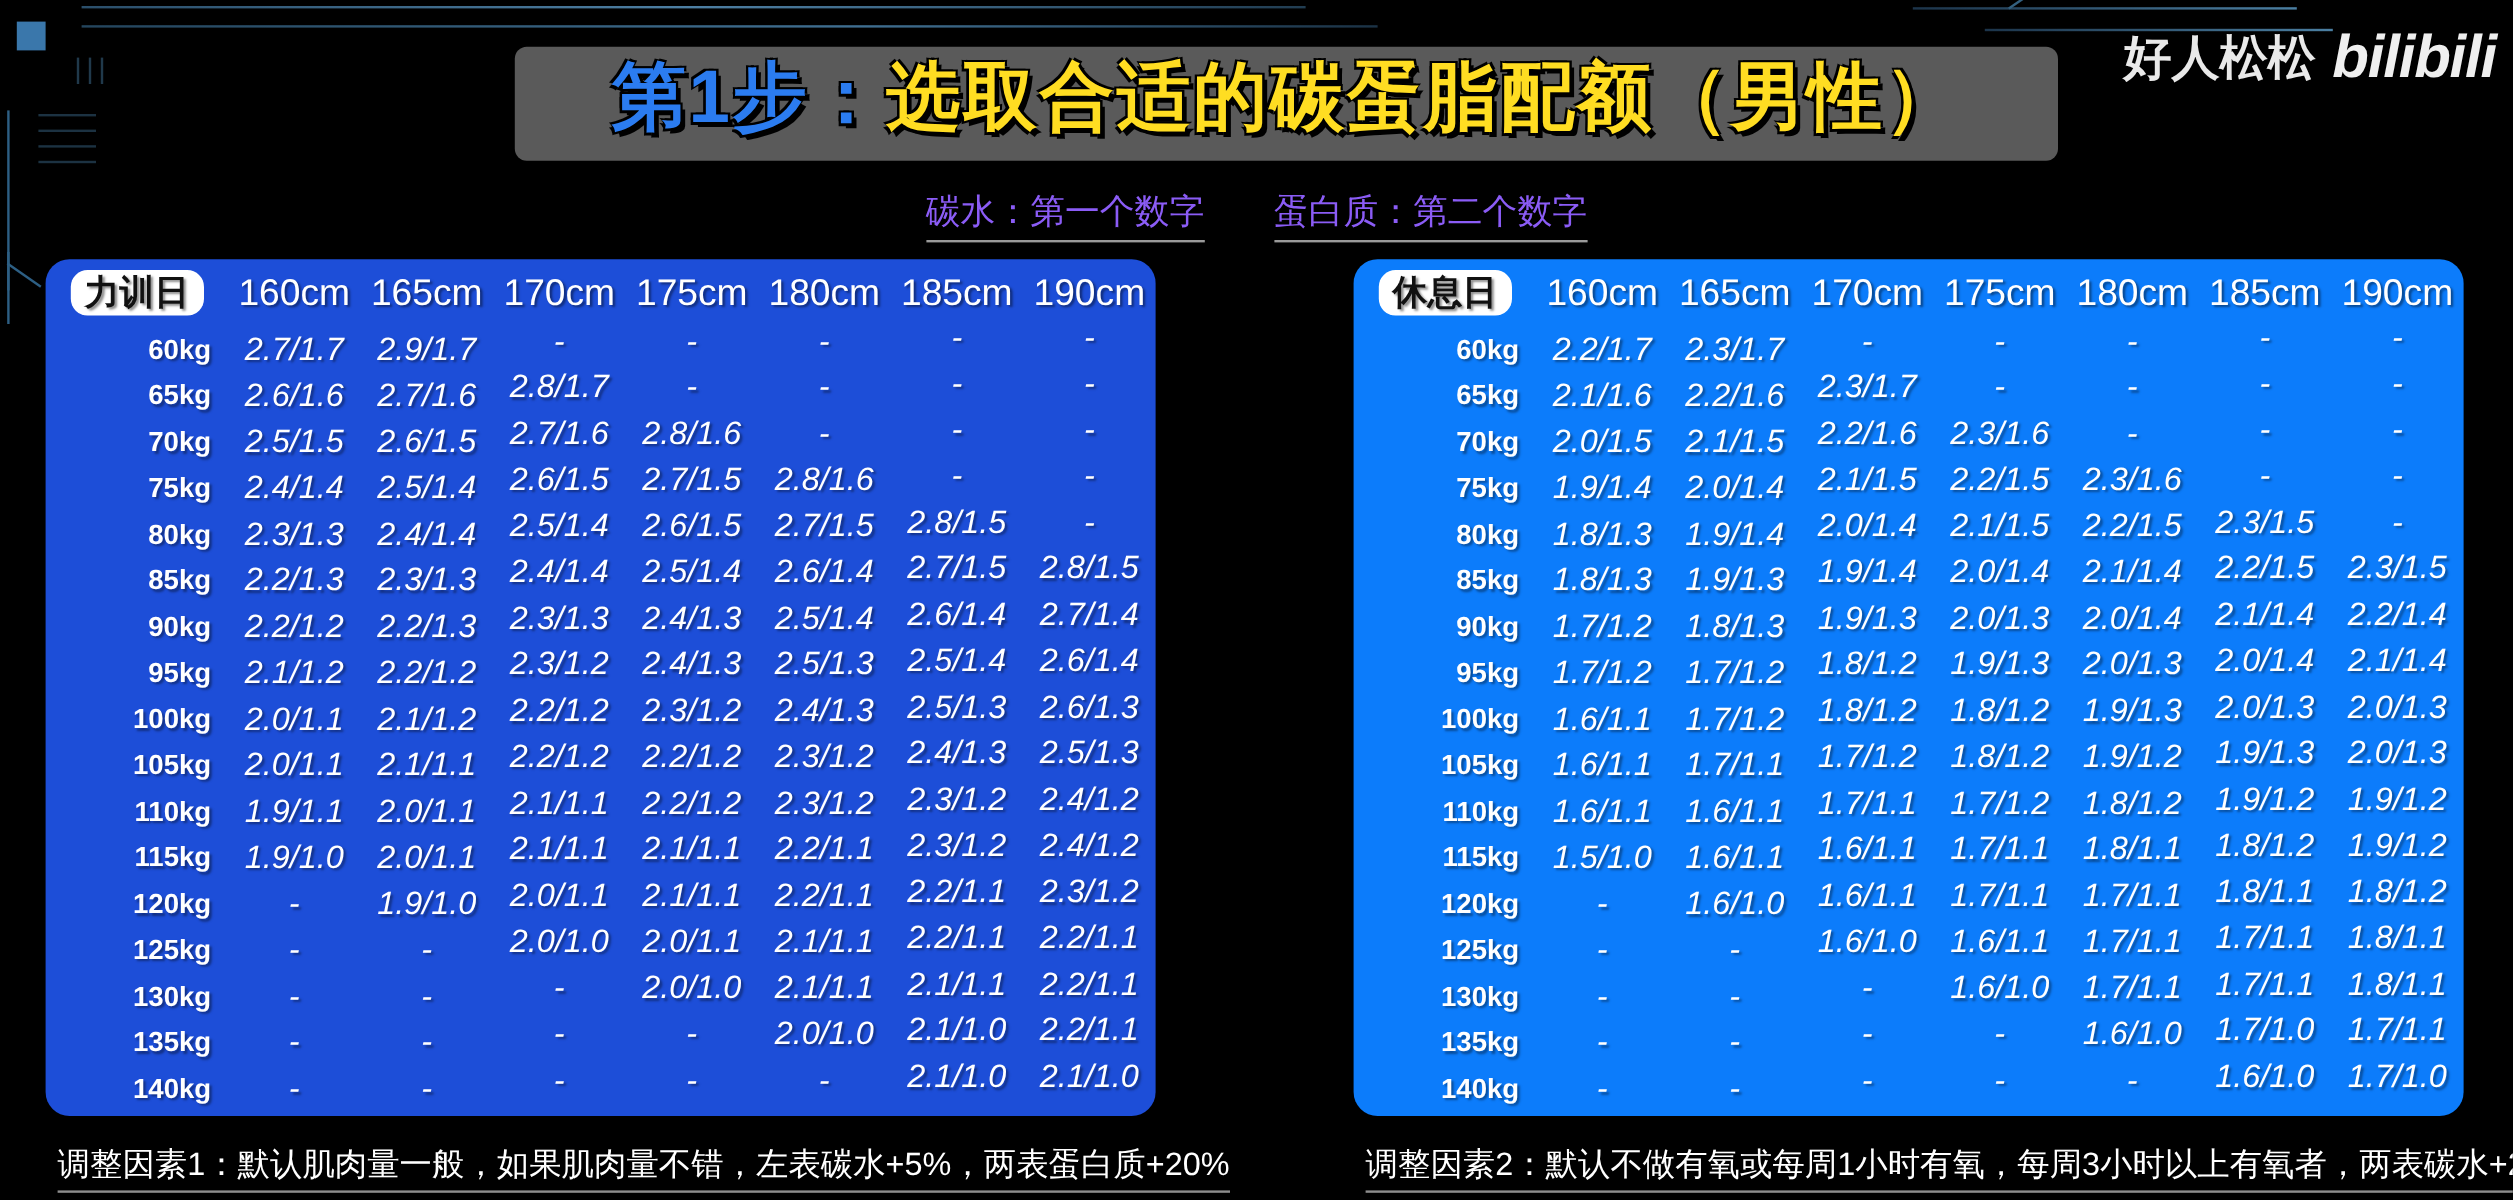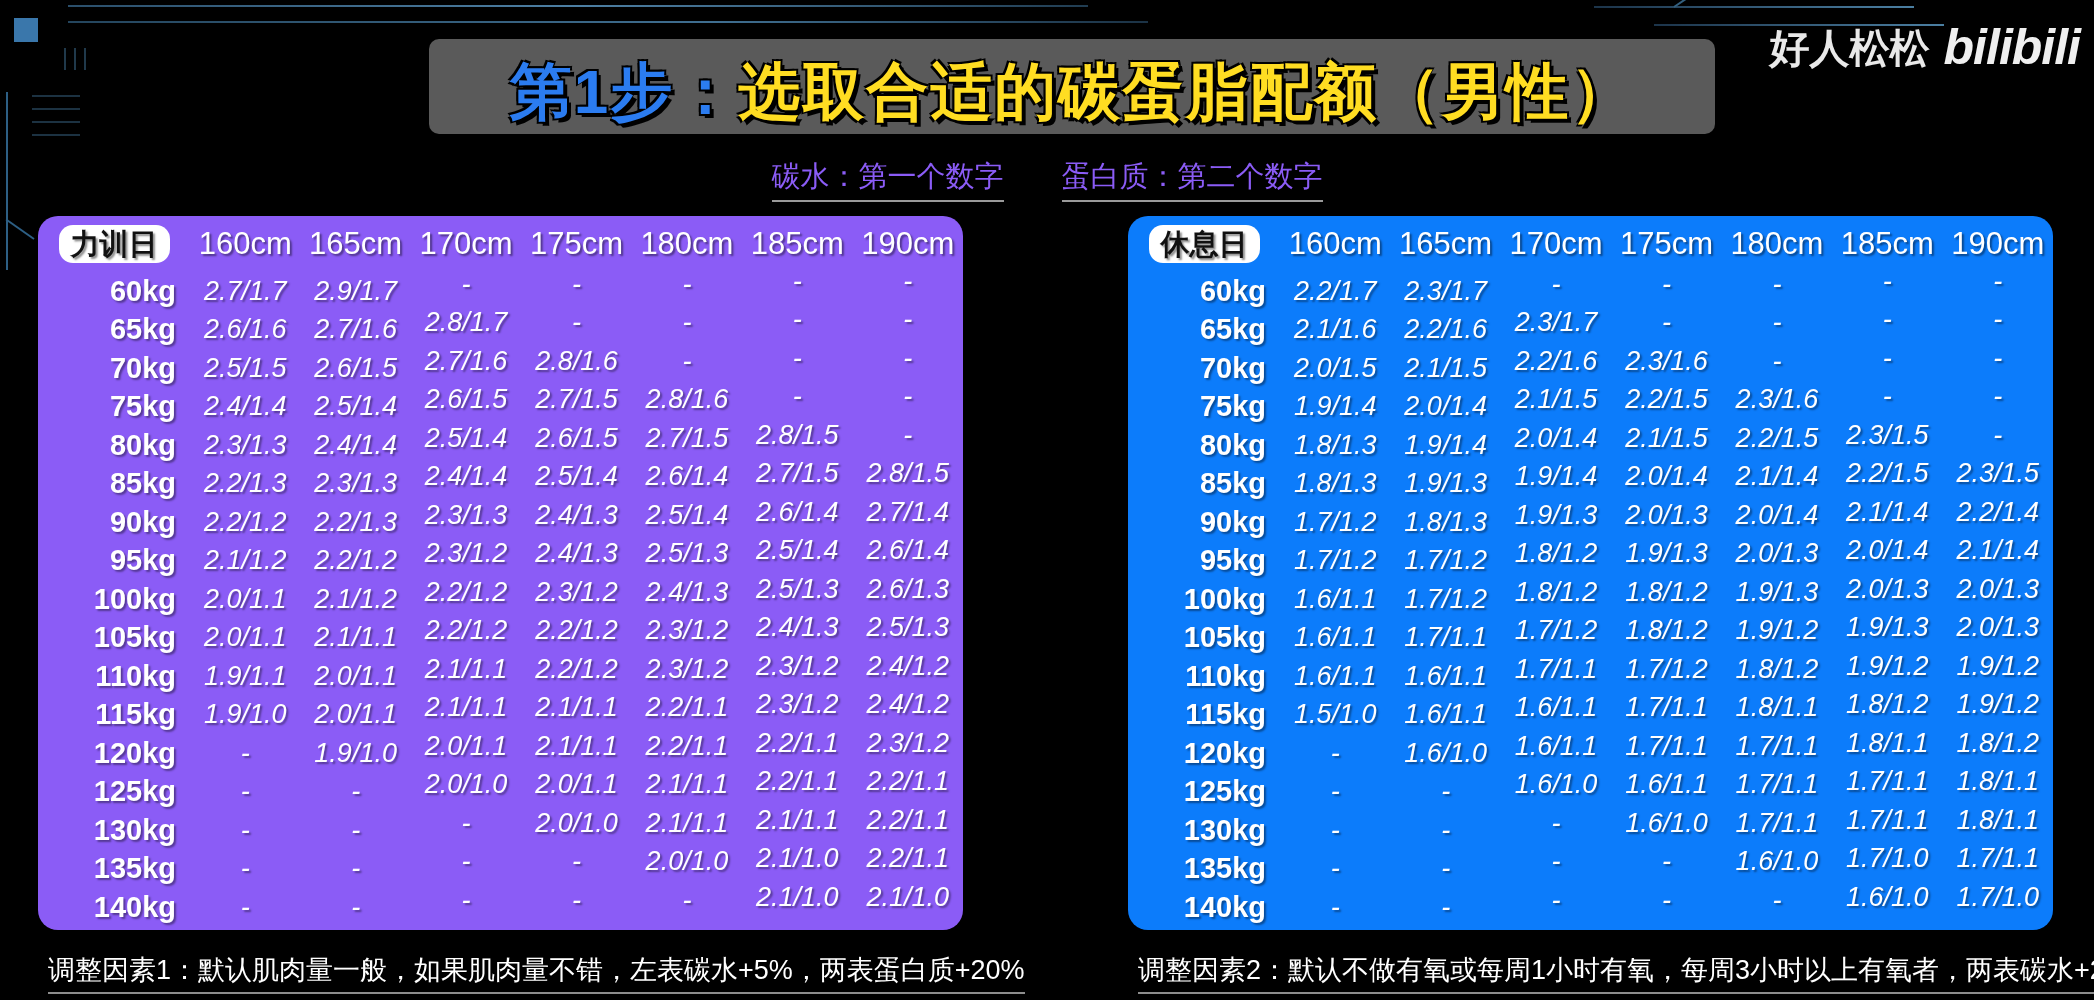--- a/index.html
+++ b/index.html
@@ -27,21 +27,21 @@
   .hud-diag{left:0;top:238px;width:34px;height:2px;background:#2d5f84;transform:rotate(35deg);transform-origin:right center;}
   .hud-tr-a{right:180px;top:6px;width:320px;height:2px;
     background:linear-gradient(90deg,#1c3purple,#3f6e90);background:linear-gradient(90deg,#1c344a,#4b7fa2);}
   .hud-tr-b{right:150px;top:24px;width:290px;height:2px;background:linear-gradient(90deg,#1c344a,#4b7fa2);}
   .hud-tr-c{right:300px;top:6px;width:120px;height:2px;background:#33607f;transform:rotate(-34deg);transform-origin:left center;}
 
   
   .title-bar{
     position:absolute;left:429px;top:39px;width:1286px;height:95px;
     background:#5a5a5a;border-radius:10px;
-    display:flex;align-items:flex-end;justify-content:center;
+    display:flex;align-items:flex-start;justify-content:center;
   }
   .title-text{
     font-size:62px;font-weight:bold;letter-spacing:2px;white-space:nowrap;
     text-shadow:4px 4px 0 #000,-2px -2px 0 #000,2px -2px 0 #000,-2px 2px 0 #000;
   }
   .t-blue{color:#2b7cf0;}
   .t-yellow{color:#ffdd22;}
 
   
   .subtitle{
@@ -75,21 +75,21 @@
   .hdr-badge{
     display:inline-block;background:#fff;color:#111;
     font-size:29px;font-weight:bold;
     padding:3px 12px;border-radius:14px;line-height:1.12;
   }
   table.grid tbody td{
     font-size:27px;font-style:italic;
     text-shadow:2px 2px 2px rgba(0,0,0,.40);
   }
   table.grid tbody td.rowhead{
-    font-style:normal;font-weight:bold;font-size:29px;
+    font-style:normal;font-weight:bold;font-size:23px;
     text-align:right;padding-right:14px;
   }
   td.s2{position:relative;top:-7px;}
   td.s3{position:relative;top:-10px;}
   td.dash{font-style:normal;font-size:26px;}
 
   
   .note{
     position:absolute;top:952px;color:#fff;font-size:27px;white-space:nowrap;
     border-bottom:2px solid #8d8d8d;padding-bottom:4px;
@@ -142,21 +142,21 @@
   <div class="title-text">
     <span class="t-blue">第1步：</span><span class="t-yellow">选取合适的碳蛋脂配额（男性）</span>
   </div>
 </div>
 
 <div class="subtitle">
   <span>碳水：第一个数字</span>
   <span>蛋白质：第二个数字</span>
 </div>
 
-<div class="table-card" id="green-card" style="background: #8b5cf6;">
+<div class="table-card" id="green-card" style="background: #1d4ed8;">
     <table class="grid">
       <colgroup>
         <col class="c0">
         <col>
         <col>
         <col>
         <col>
         <col>
         <col>
         <col>

